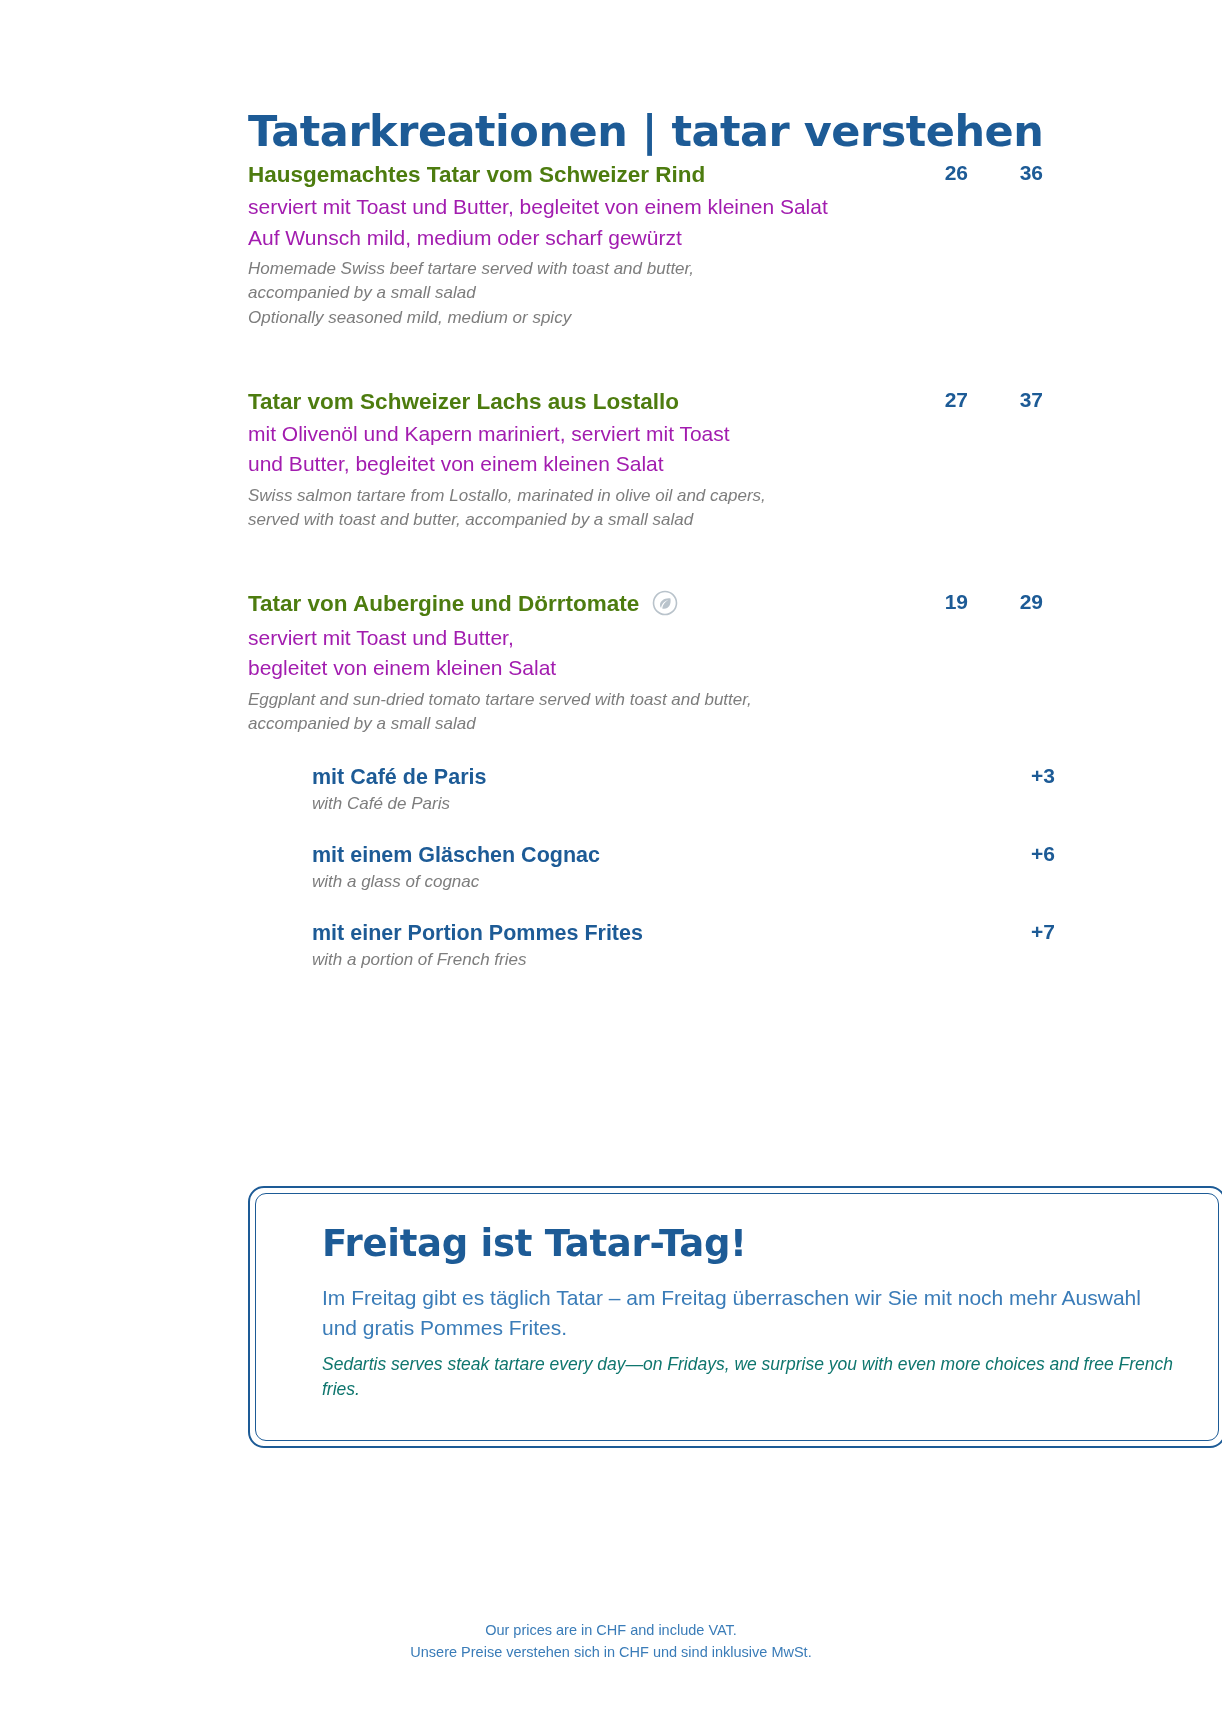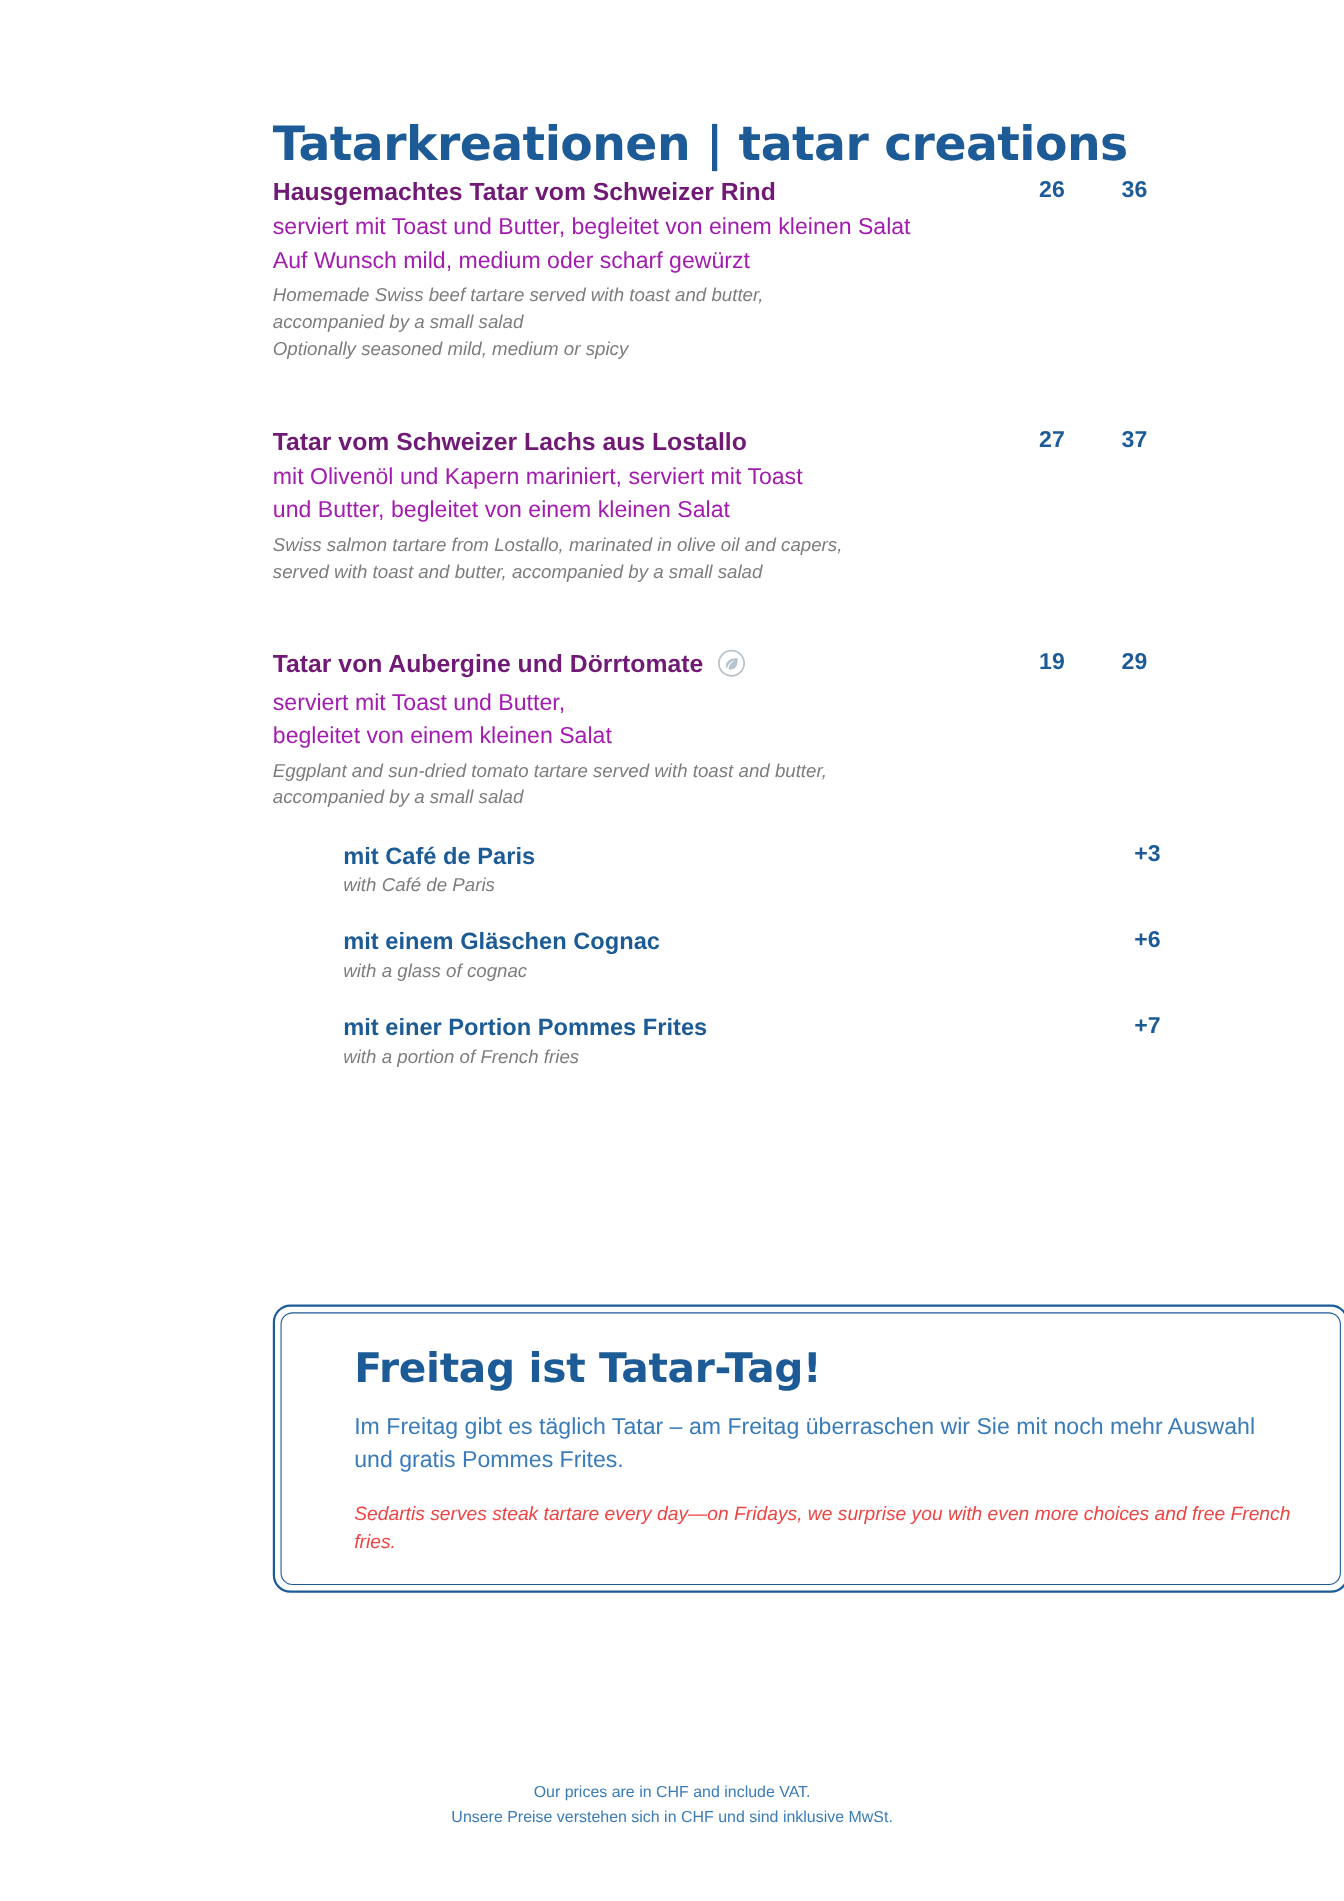--- a/index.html
+++ b/index.html
@@ -58,21 +58,21 @@
   
   .dish {
     position: relative;
     margin-top: 6px;
   }
   .dish + .dish { margin-top: 58px; }
 
   .dish-name {
     font-size: 22.5px;
     font-weight: bold;
-    color: #701a75;
+    color: #4d7c0f;
     line-height: 1.25;
     display: inline-block;
   }
   .veg-icon {
     display: inline-block;
     vertical-align: -5px;
     margin-left: 8px;
   }
   .dish-de {
     font-size: 21px;
@@ -162,24 +162,24 @@
     letter-spacing: -0.3px;
     margin: 0 0 18px 0;
   }
   .box-de {
     font-size: 21px;
     color: #3a7cb8;
     line-height: 1.45;
   }
   .box-en {
     font-size: 17.5px;
-    color: #ef4444;
+    color: #0f766e;
     font-style: italic;
     line-height: 1.42;
-    margin-top: 20px;
+    margin-top: 8px;
   }
 
   
   .footer {
     position: absolute;
     left: 0;
     top: 1620px;
     width: 1222px;
     text-align: center;
     font-size: 14.5px;
@@ -187,21 +187,21 @@
     line-height: 1.5;
   }
 </style>
 </head>
 <body>
 
 <div class="page">
 
   <div class="content">
 
-    <h1 class="section-title">Tatarkreationen | tatar creations</h1>
+    <h1 class="section-title">Tatarkreationen | tatar verstehen</h1>
 
 
     <div class="dish">
       <div class="dish-name">Hausgemachtes Tatar vom Schweizer Rind</div>
       <div class="dish-de pre" style="white-space:pre-line">serviert mit Toast und Butter, begleitet von einem kleinen Salat
 Auf Wunsch mild, medium oder scharf gewürzt</div>
       <div class="dish-en" style="white-space:pre-line">Homemade Swiss beef tartare served with toast and butter,
 accompanied by a small salad
 Optionally seasoned mild, medium or spicy</div>
       <div class="price p-120">26</div>

